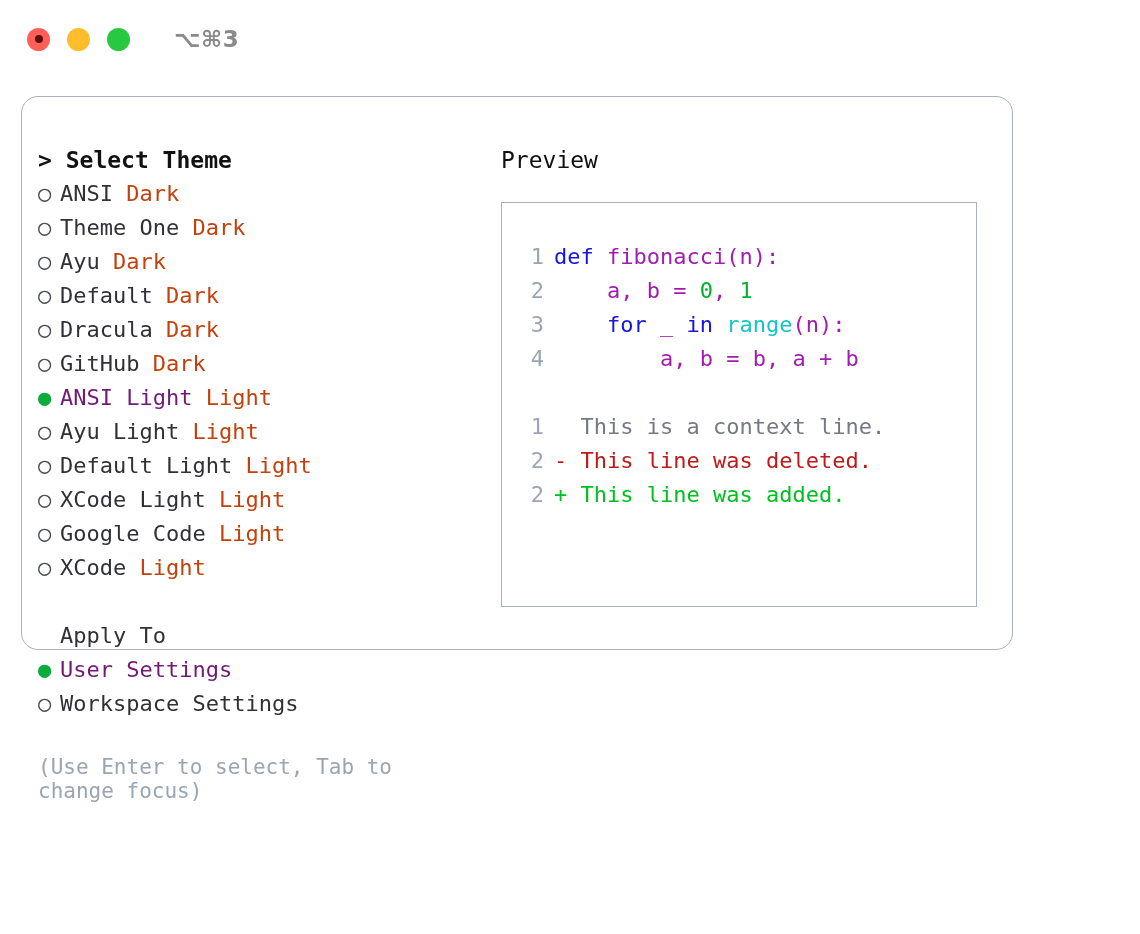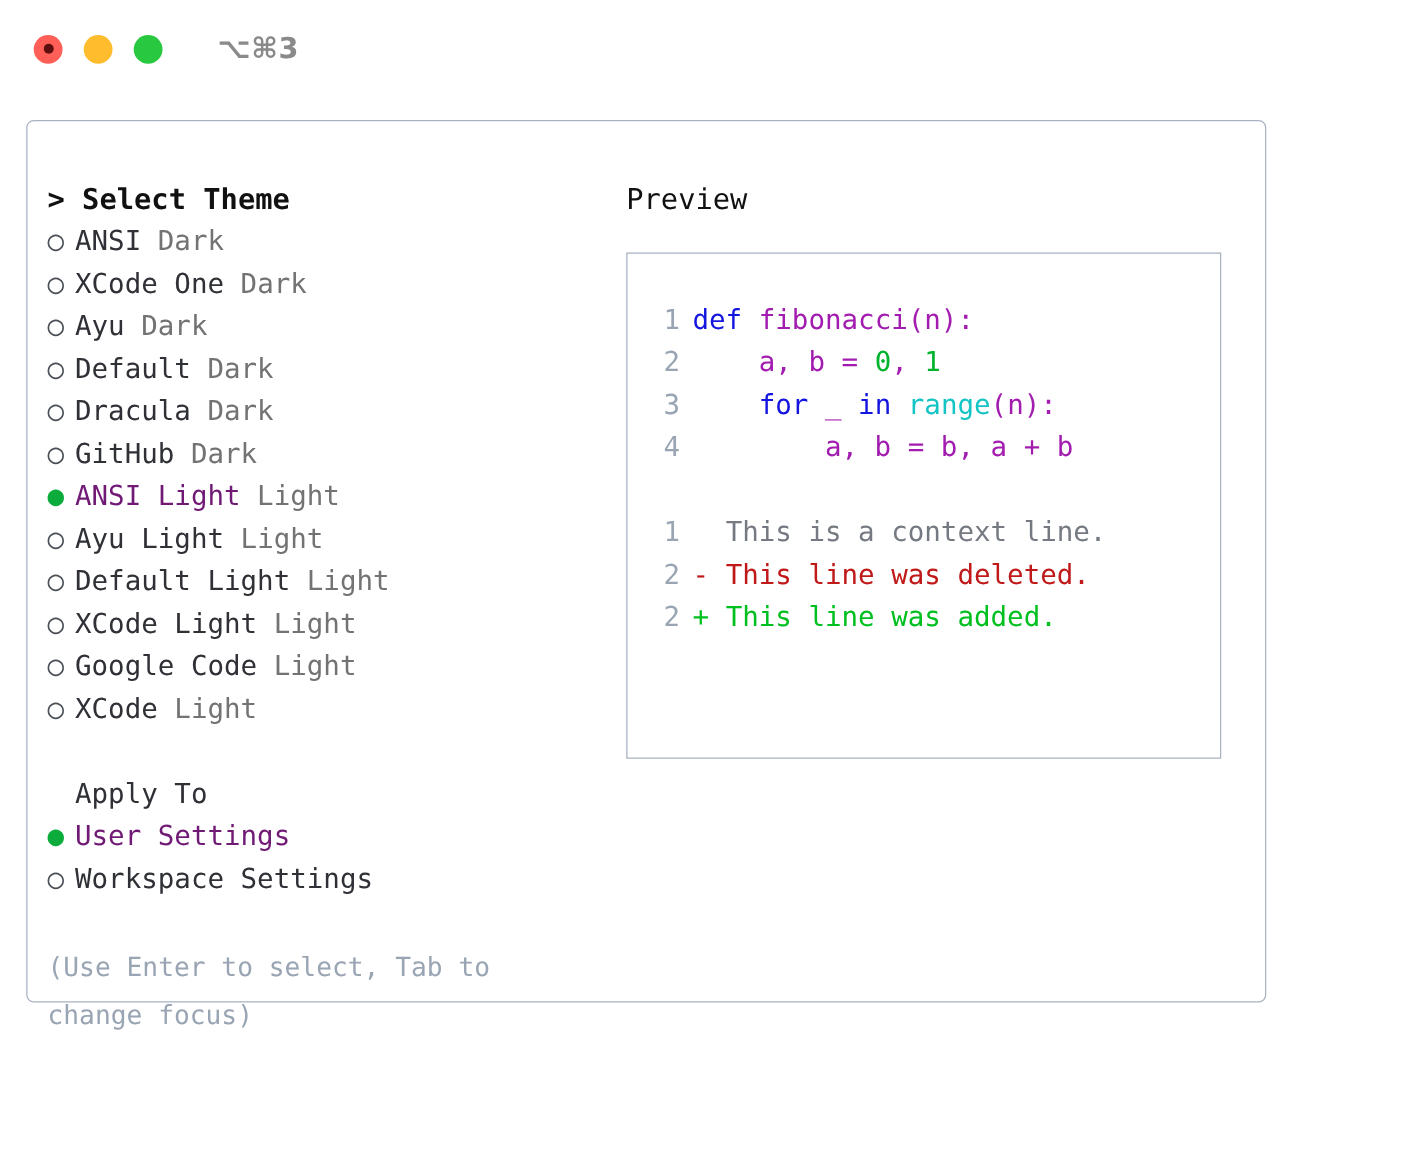--- a/index.html
+++ b/index.html
@@ -58,23 +58,23 @@
     letter-spacing: 0.5px;
     font-family: "DejaVu Sans", "Liberation Sans", sans-serif;
   }
 
   
   .panel {
     position: absolute;
     left: 21px;
     top: 96px;
     width: 992px;
-    height: 706px;
+    height: 554px;
     border: 1.4px solid #a8b2c1;
-    border-radius: 6px;
+    border-radius: 17px;
     box-sizing: border-box;
     background: #fff;
   }
 
   .columns {
     position: absolute;
     left: 0; top: 0;
     width: 100%; height: 100%;
   }
 
@@ -108,35 +108,35 @@
     color: #2f3136;
     display: block;
   }
   .bullet {
     display: inline-block;
     width: 22px;
     color: #4a4f57;
   }
   .bullet.filled { color: #0bac3c; }
   .opt-row.selected .label { color: #701a75; }
-  .suffix { color: #737373; }
+  .suffix { color: #c2410c; }
   .group-head {
     font-size: 22px;
     line-height: 34px;
     height: 34px;
     white-space: pre;
     color: #2f3136;
     display: block;
   }
   .spacer { height: 34px; }
 
   .hint {
     margin-top: 34px;
     font-size: 21px;
-    line-height: 38px;
+    line-height: 24px;
     color: #9aa5b4;
     white-space: pre-wrap;
     width: 404px;
   }
 
   
   .preview-title {
     font-size: 23px;
     font-weight: normal;
     color: #111111;
@@ -190,21 +190,21 @@
 
 <div class="panel">
   <div class="columns">
 
     <div class="left-col">
 
       <div class="section-title">&gt; Select Theme</div>
 
       <div id="theme-list">
           <div class="opt-row"><span class="bullet">○</span><span class="label">ANSI</span><span class="suffix"> Dark</span></div>
-          <div class="opt-row"><span class="bullet">○</span><span class="label">XCode One</span><span class="suffix"> Dark</span></div>
+          <div class="opt-row"><span class="bullet">○</span><span class="label">Theme One</span><span class="suffix"> Dark</span></div>
           <div class="opt-row"><span class="bullet">○</span><span class="label">Ayu</span><span class="suffix"> Dark</span></div>
           <div class="opt-row"><span class="bullet">○</span><span class="label">Default</span><span class="suffix"> Dark</span></div>
           <div class="opt-row"><span class="bullet">○</span><span class="label">Dracula</span><span class="suffix"> Dark</span></div>
           <div class="opt-row"><span class="bullet">○</span><span class="label">GitHub</span><span class="suffix"> Dark</span></div>
           <div class="opt-row selected"><span class="bullet filled">●</span><span class="label">ANSI Light</span><span class="suffix"> Light</span></div>
           <div class="opt-row"><span class="bullet">○</span><span class="label">Ayu Light</span><span class="suffix"> Light</span></div>
           <div class="opt-row"><span class="bullet">○</span><span class="label">Default Light</span><span class="suffix"> Light</span></div>
           <div class="opt-row"><span class="bullet">○</span><span class="label">XCode Light</span><span class="suffix"> Light</span></div>
           <div class="opt-row"><span class="bullet">○</span><span class="label">Google Code</span><span class="suffix"> Light</span></div>
           <div class="opt-row"><span class="bullet">○</span><span class="label">XCode</span><span class="suffix"> Light</span></div>

